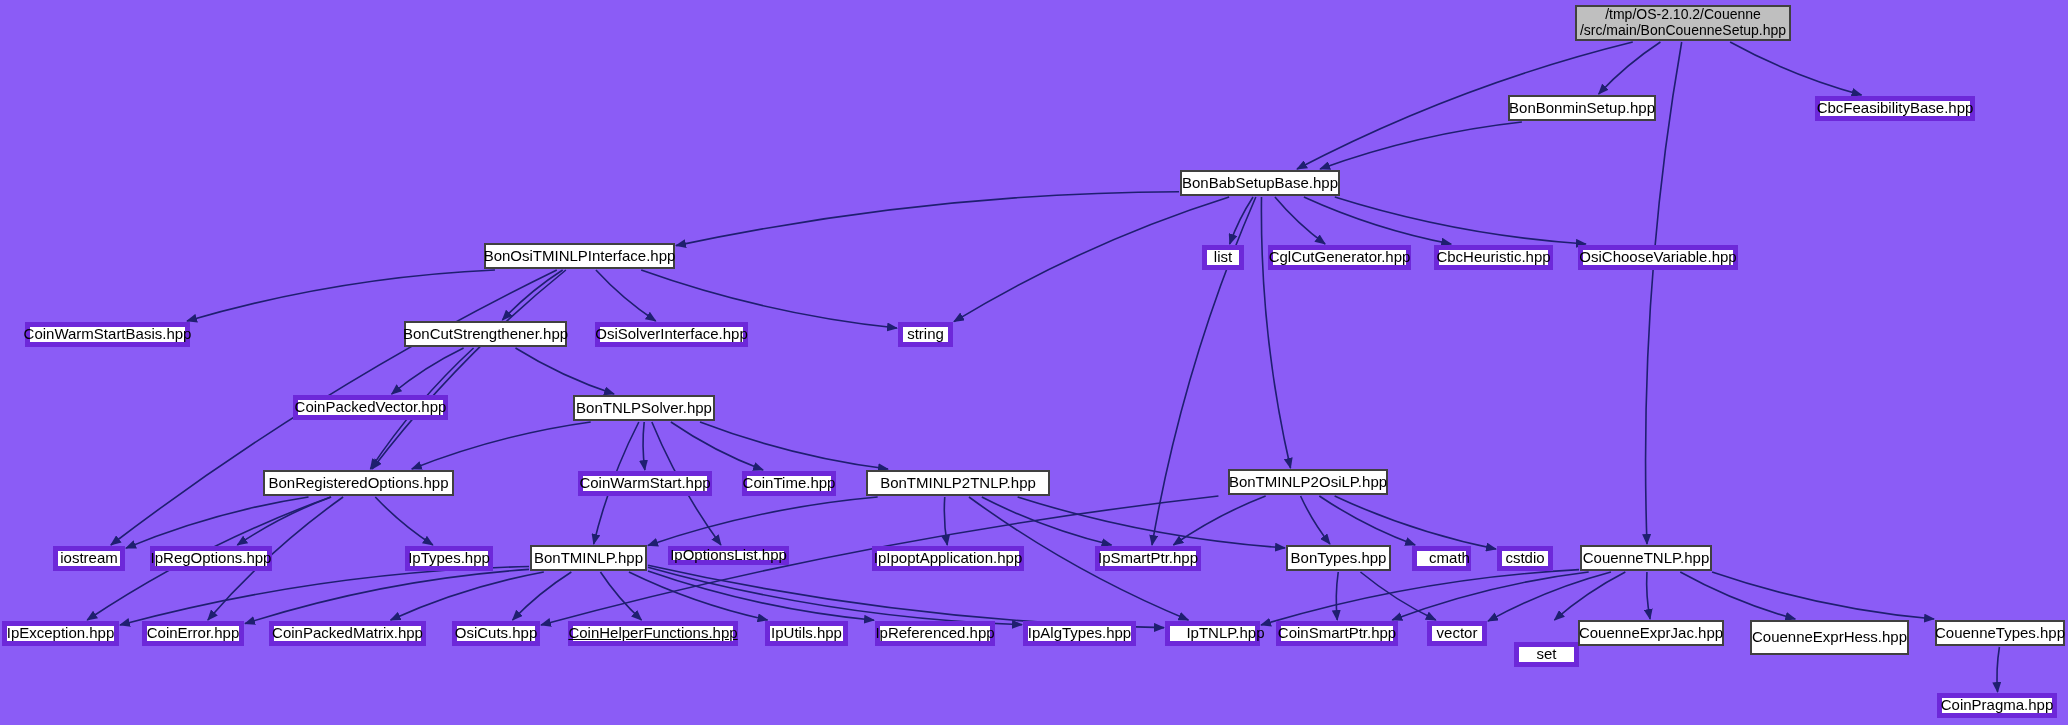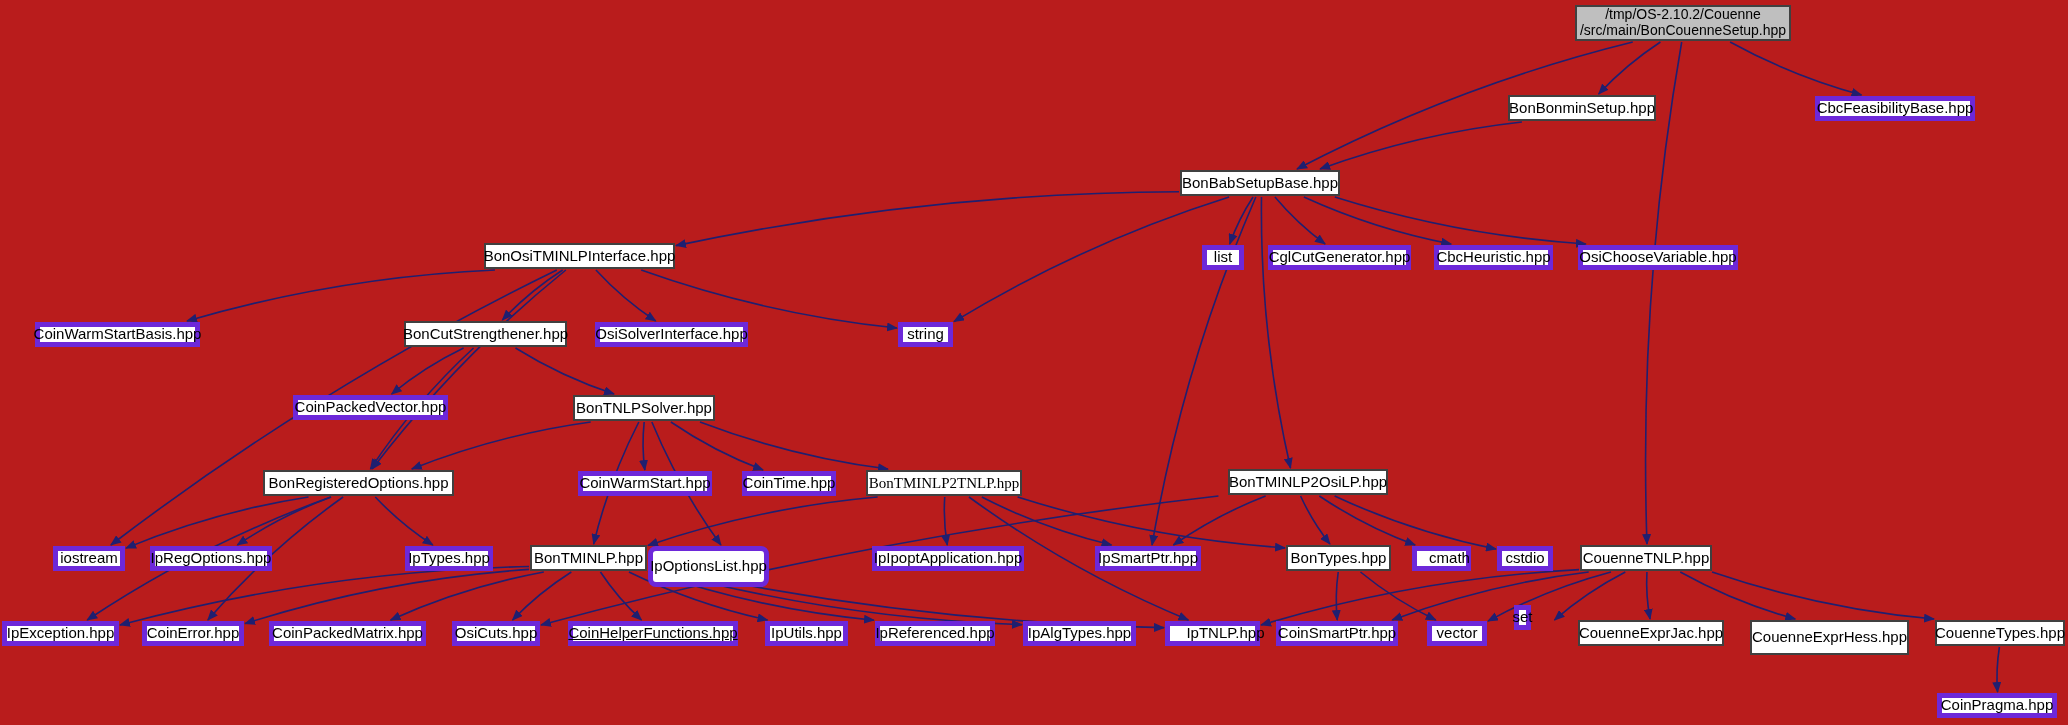--- a/index.html
+++ b/index.html
@@ -1,17 +1,17 @@
 <!DOCTYPE html>
 <html><head>
 <meta charset="utf-8">
 <style>
   html,body{margin:0;padding:0;background:#ffffff;}
   body{font-family:"Liberation Sans", sans-serif;}
-  #graph-root{position:relative;width:2068px;height:725px;background:#b91c1c;overflow:hidden;}
+  #graph-root{position:relative;width:2068px;height:725px;background:#8b5cf6;overflow:hidden;}
   svg#edges{position:absolute;left:0;top:0;width:2068px;height:725px;}
   .node{position:absolute;box-sizing:border-box;display:flex;align-items:center;
         justify-content:center;text-align:center;line-height:1.12;
         font-family:"Liberation Sans", sans-serif;font-size:15px;color:#000000;
         background:#ffffff;border:5px solid #6d28d9;white-space:pre;}
   .node.bold{border:2px solid #404040;}
   .node.root{background:#bfbfbf;border:2px solid #404040;}
 </style>
 </head>
 <body>
@@ -92,52 +92,52 @@
       <div class="node root" style="left: 1575px; top: 5px; width: 216px; height: 36px; font-size: 14px;">/tmp/OS-2.10.2/Couenne
 /src/main/BonCouenneSetup.hpp</div>
       <div class="node bold" style="left: 1508px; top: 95px; width: 148px; height: 26px;">BonBonminSetup.hpp</div>
       <div class="node" style="left: 1815px; top: 96px; width: 160px; height: 25px;">CbcFeasibilityBase.hpp</div>
       <div class="node bold" style="left: 1180px; top: 170px; width: 160px; height: 26px;">BonBabSetupBase.hpp</div>
       <div class="node bold" style="left: 484px; top: 243px; width: 191px; height: 26px;">BonOsiTMINLPInterface.hpp</div>
       <div class="node" style="left: 1202px; top: 245px; width: 42px; height: 25px;">list</div>
       <div class="node" style="left: 1268px; top: 245px; width: 143px; height: 25px;">CglCutGenerator.hpp</div>
       <div class="node" style="left: 1434px; top: 245px; width: 119px; height: 25px;">CbcHeuristic.hpp</div>
       <div class="node" style="left: 1578px; top: 245px; width: 160px; height: 25px;">OsiChooseVariable.hpp</div>
-      <div class="node" style="left: 35px; top: 322px; width: 165px; height: 25px;">CoinWarmStartBasis.hpp</div>
+      <div class="node" style="left: 25px; top: 322px; width: 165px; height: 25px;">CoinWarmStartBasis.hpp</div>
       <div class="node bold" style="left: 404px; top: 321px; width: 163px; height: 26px;">BonCutStrengthener.hpp</div>
       <div class="node" style="left: 595px; top: 322px; width: 153px; height: 25px;">OsiSolverInterface.hpp</div>
       <div class="node" style="left: 898px; top: 322px; width: 55px; height: 25px;">string</div>
       <div class="node" style="left: 293px; top: 395px; width: 155px; height: 25px;">CoinPackedVector.hpp</div>
       <div class="node bold" style="left: 573px; top: 395px; width: 142px; height: 26px;">BonTNLPSolver.hpp</div>
       <div class="node bold" style="left: 263px; top: 470px; width: 191px; height: 26px;">BonRegisteredOptions.hpp</div>
       <div class="node" style="left: 578px; top: 471px; width: 134px; height: 25px;">CoinWarmStart.hpp</div>
       <div class="node" style="left: 742px; top: 471px; width: 94px; height: 25px;">CoinTime.hpp</div>
-      <div class="node bold" style="left: 866px; top: 470px; width: 156px; height: 26px; font-family: Liberation Serif, serif;">BonTMINLP2TNLP.hpp</div>
+      <div class="node bold" style="left: 866px; top: 470px; width: 184px; height: 26px;">BonTMINLP2TNLP.hpp</div>
       <div class="node bold" style="left: 1212px; top: 469px; width: 160px; height: 26px; margin-left: 16px;">BonTMINLP2OsiLP.hpp</div>
       <div class="node" style="left: 53px; top: 546px; width: 72px; height: 25px;">iostream</div>
       <div class="node" style="left: 150px; top: 546px; width: 122px; height: 25px;">IpRegOptions.hpp</div>
       <div class="node" style="left: 405px; top: 546px; width: 88px; height: 25px;">IpTypes.hpp</div>
       <div class="node bold" style="left: 530px; top: 545px; width: 117px; height: 26px;">BonTMINLP.hpp</div>
-      <div class="node" style="left: 648px; top: 546px; width: 121px; height: 41px; border-radius: 8px;">IpOptionsList.hpp</div>
+      <div class="node" style="left: 668px; top: 546px; width: 121px; height: 19px;">IpOptionsList.hpp</div>
       <div class="node" style="left: 872px; top: 546px; width: 152px; height: 25px;">IpIpoptApplication.hpp</div>
       <div class="node" style="left: 1095px; top: 546px; width: 106px; height: 25px;">IpSmartPtr.hpp</div>
       <div class="node bold" style="left: 1286px; top: 545px; width: 105px; height: 26px;">BonTypes.hpp</div>
       <div class="node" style="left: 1412px; top: 546px; width: 59px; height: 25px; padding-left: 16px;">cmath</div>
       <div class="node" style="left: 1497px; top: 546px; width: 56px; height: 25px;">cstdio</div>
       <div class="node bold" style="left: 1580px; top: 545px; width: 132px; height: 26px;">CouenneTNLP.hpp</div>
       <div class="node" style="left: 2px; top: 621px; width: 117px; height: 25px;">IpException.hpp</div>
       <div class="node" style="left: 142px; top: 621px; width: 102px; height: 25px;">CoinError.hpp</div>
       <div class="node" style="left: 269px; top: 621px; width: 157px; height: 25px;">CoinPackedMatrix.hpp</div>
       <div class="node" style="left: 452px; top: 621px; width: 88px; height: 25px;">OsiCuts.hpp</div>
       <div class="node" style="left: 568px; top: 621px; width: 170px; height: 25px; text-decoration: underline;">CoinHelperFunctions.hpp</div>
       <div class="node" style="left: 765px; top: 621px; width: 83px; height: 25px;">IpUtils.hpp</div>
       <div class="node" style="left: 875px; top: 621px; width: 120px; height: 25px;">IpReferenced.hpp</div>
       <div class="node" style="left: 1023px; top: 621px; width: 113px; height: 25px;">IpAlgTypes.hpp</div>
       <div class="node" style="left: 1165px; top: 621px; width: 95px; height: 25px; padding-left: 26px;">IpTNLP.hpp</div>
       <div class="node" style="left: 1276px; top: 621px; width: 122px; height: 25px;">CoinSmartPtr.hpp</div>
       <div class="node" style="left: 1427px; top: 621px; width: 60px; height: 25px;">vector</div>
-      <div class="node" style="left: 1514px; top: 605px; width: 17px; height: 25px;">set</div>
+      <div class="node" style="left: 1514px; top: 642px; width: 65px; height: 25px;">set</div>
       <div class="node bold" style="left: 1578px; top: 620px; width: 146px; height: 26px;">CouenneExprJac.hpp</div>
       <div class="node bold" style="left: 1750px; top: 620px; width: 159px; height: 35px;">CouenneExprHess.hpp</div>
       <div class="node bold" style="left: 1935px; top: 620px; width: 130px; height: 26px;">CouenneTypes.hpp</div>
       <div class="node" style="left: 1937px; top: 693px; width: 120px; height: 25px;">CoinPragma.hpp</div>
     </div>
 </div>
 
 </body></html>

